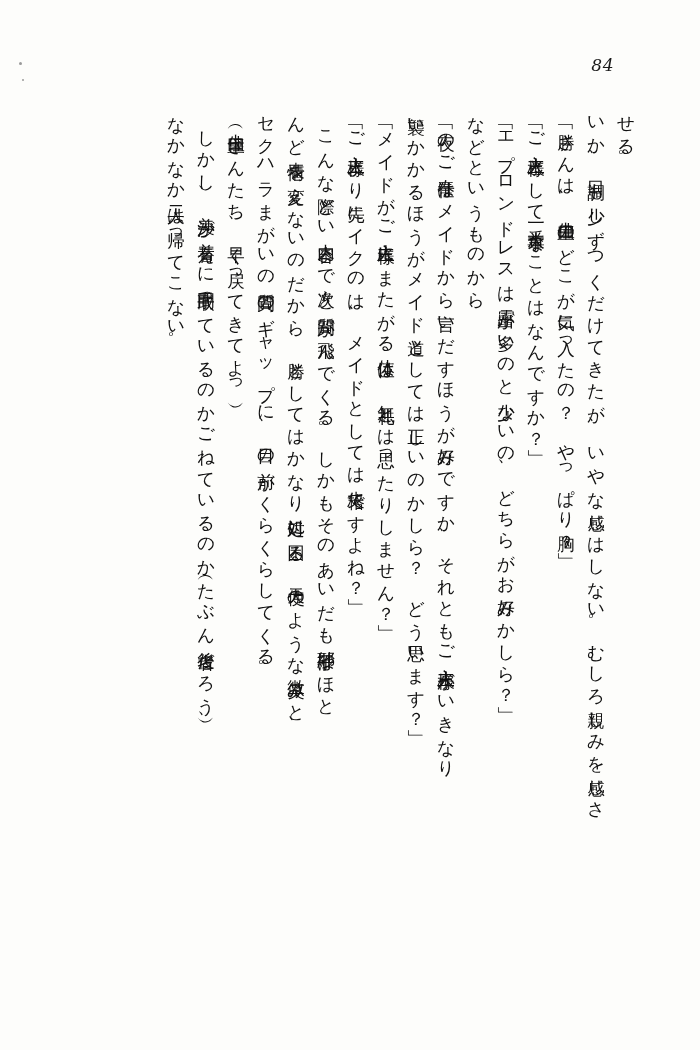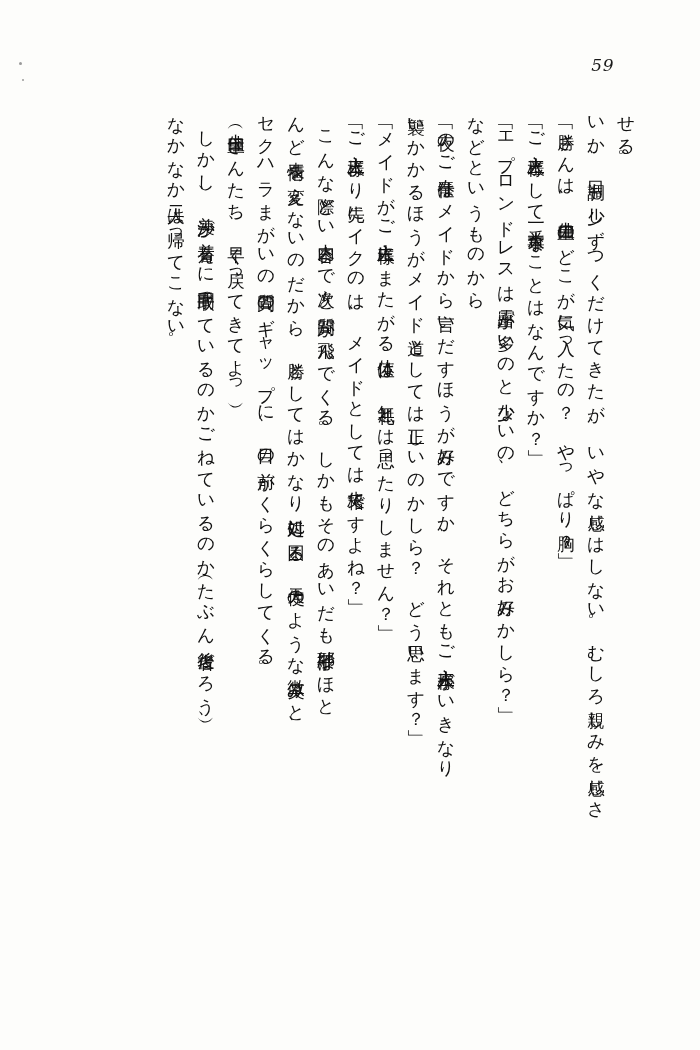--- a/index.html
+++ b/index.html
@@ -78,21 +78,21 @@
   .tcol.indent-1 { padding-top: 14px; }
 </style>
 </head>
 <body>
 
 <div id="page">
 
   <div class="speck speck-a"></div>
   <div class="speck speck-b"></div>
 
-  <div id="page-number">59</div>
+  <div id="page-number">84</div>
 
   <div id="body-text">
     <div class="tcol">せる。</div>
     <div class="tcol">いか、口調も少しずつくだけてきたが、いやな感じはしない。むしろ親しみを感じさ</div>
     <div class="tcol indent-1">「勝さんは、由佳里のどこが気に入ったの？　やっぱり胸？」</div>
     <div class="tcol indent-1">「ご主人様として一番大事なことはなんですか？」</div>
     <div class="tcol indent-1">「エプロンドレスは露出が多いのと少ないの、どちらがお好みかしら？」</div>
     <div class="tcol">などというものから、</div>
     <div class="tcol indent-1">「夜のご奉仕はメイドから言いだすほうが好みですか、それともご主人様がいきなり</div>
     <div class="tcol">襲いかかるほうがメイド道としては正しいのかしら？　どう思います？」</div>

